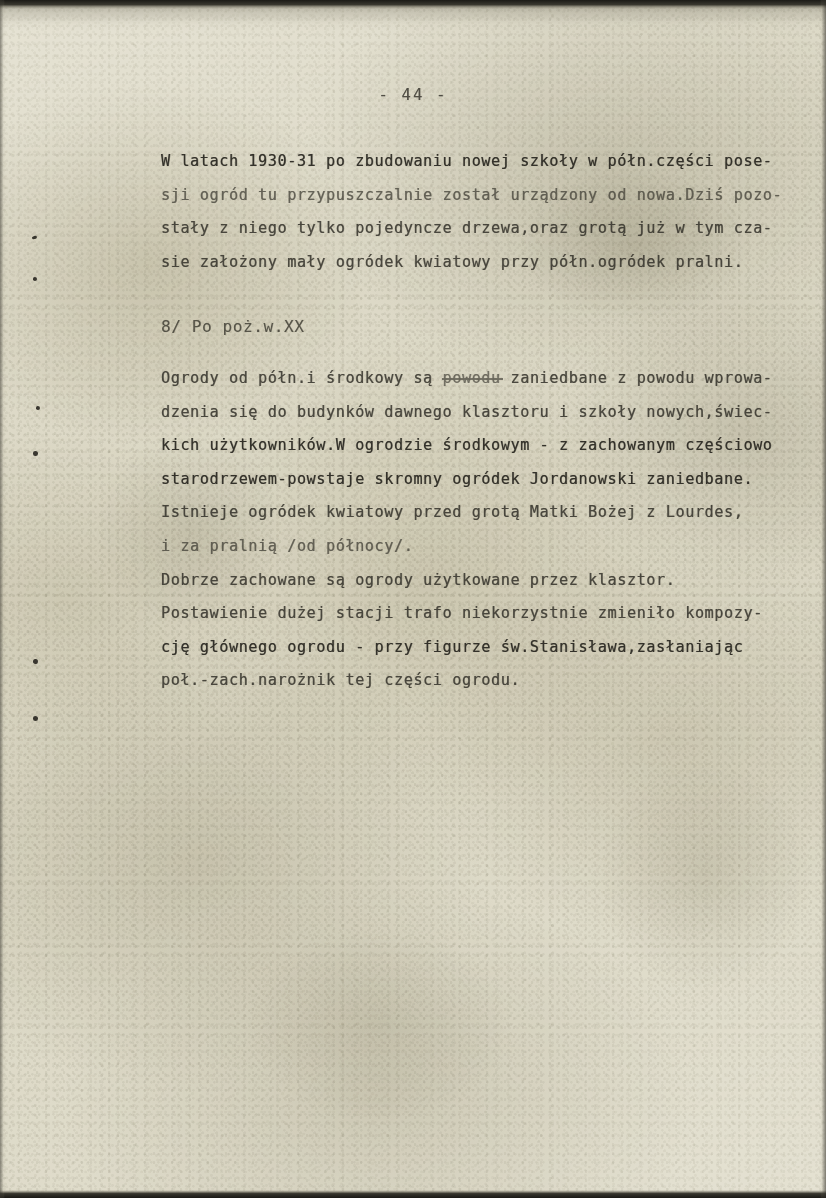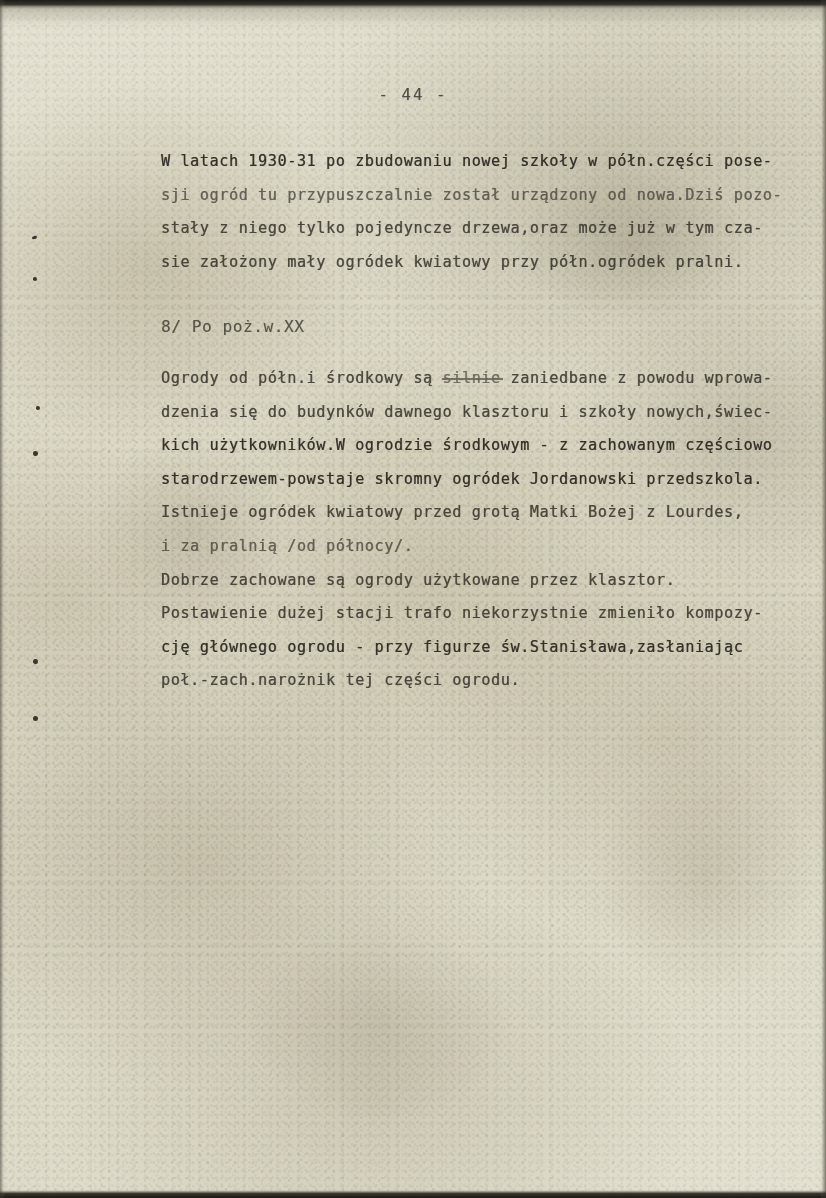--- a/index.html
+++ b/index.html
@@ -215,33 +215,33 @@
   <div class="smudge" style="left:600px; top:760px; width:210px; height:230px; background:radial-gradient(ellipse at center, rgba(176,172,154,0.24), rgba(192,188,170,0) 72%);"></div>
   <div class="smudge" style="left:250px; top:930px; width:260px; height:190px; background:radial-gradient(ellipse at center, rgba(180,176,158,0.22), rgba(196,192,174,0) 72%);"></div>
 
   <div class="typed">
 
     <div class="folio">- 44 -</div>
 
     <div class="body-block" id="para-one">
       <div class="typed-line ink-strong">W latach 1930-31 po zbudowaniu nowej szkoły w półn.części pose-</div>
       <div class="typed-line ink-faint">sji ogród tu przypuszczalnie został urządzony od nowa.Dziś pozo-</div>
-      <div class="typed-line ink-mid">stały z niego tylko pojedyncze drzewa,oraz może już w tym cza-</div>
+      <div class="typed-line ink-mid">stały z niego tylko pojedyncze drzewa,oraz grotą już w tym cza-</div>
       <div class="typed-line ink-mid">sie założony mały ogródek kwiatowy przy półn.ogródek pralni.</div>
     </div>
 
     <div class="body-block" id="heading">
       <div class="heading-line">8/ Po poż.w.XX</div>
     </div>
 
     <div class="body-block" id="para-two">
-      <div class="typed-line ink-mid"><span>Ogrody od półn.i środkowy są </span><span class="struck">silnie</span><span> zaniedbane z powodu wprowa-</span></div>
+      <div class="typed-line ink-mid"><span>Ogrody od półn.i środkowy są </span><span class="struck">powodu</span><span> zaniedbane z powodu wprowa-</span></div>
       <div class="typed-line ink-mid">dzenia się do budynków dawnego klasztoru i szkoły nowych,świec-</div>
       <div class="typed-line ink-strong">kich użytkowników.W ogrodzie środkowym - z zachowanym częściowo</div>
-      <div class="typed-line ink-strong">starodrzewem-powstaje skromny ogródek Jordanowski przedszkola.</div>
+      <div class="typed-line ink-strong">starodrzewem-powstaje skromny ogródek Jordanowski zaniedbane.</div>
       <div class="typed-line ink-mid">Istnieje ogródek kwiatowy przed grotą Matki Bożej z Lourdes,</div>
       <div class="typed-line ink-faint">i za pralnią /od północy/.</div>
       <div class="typed-line ink-mid">Dobrze zachowane są ogrody użytkowane przez klasztor.</div>
       <div class="typed-line ink-mid">Postawienie dużej stacji trafo niekorzystnie zmieniło kompozy-</div>
       <div class="typed-line ink-strong">cję głównego ogrodu - przy figurze św.Stanisława,zasłaniając</div>
       <div class="typed-line ink-mid">poł.-zach.narożnik tej części ogrodu.</div>
     </div>
 
   </div>
 

